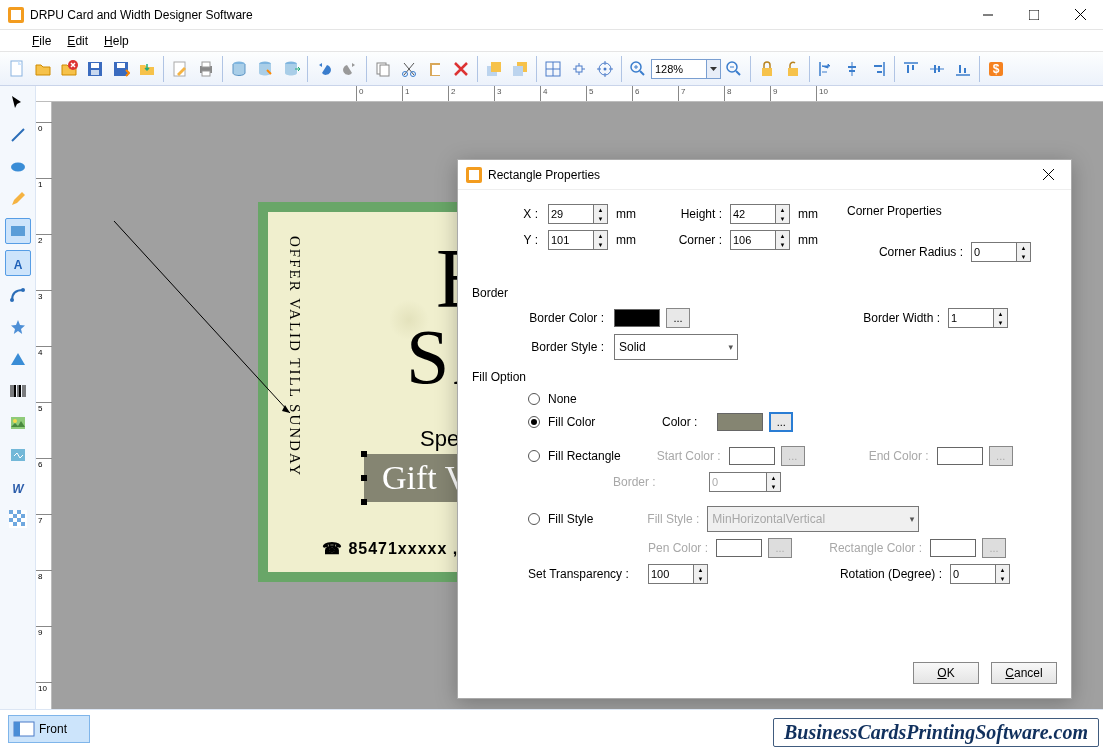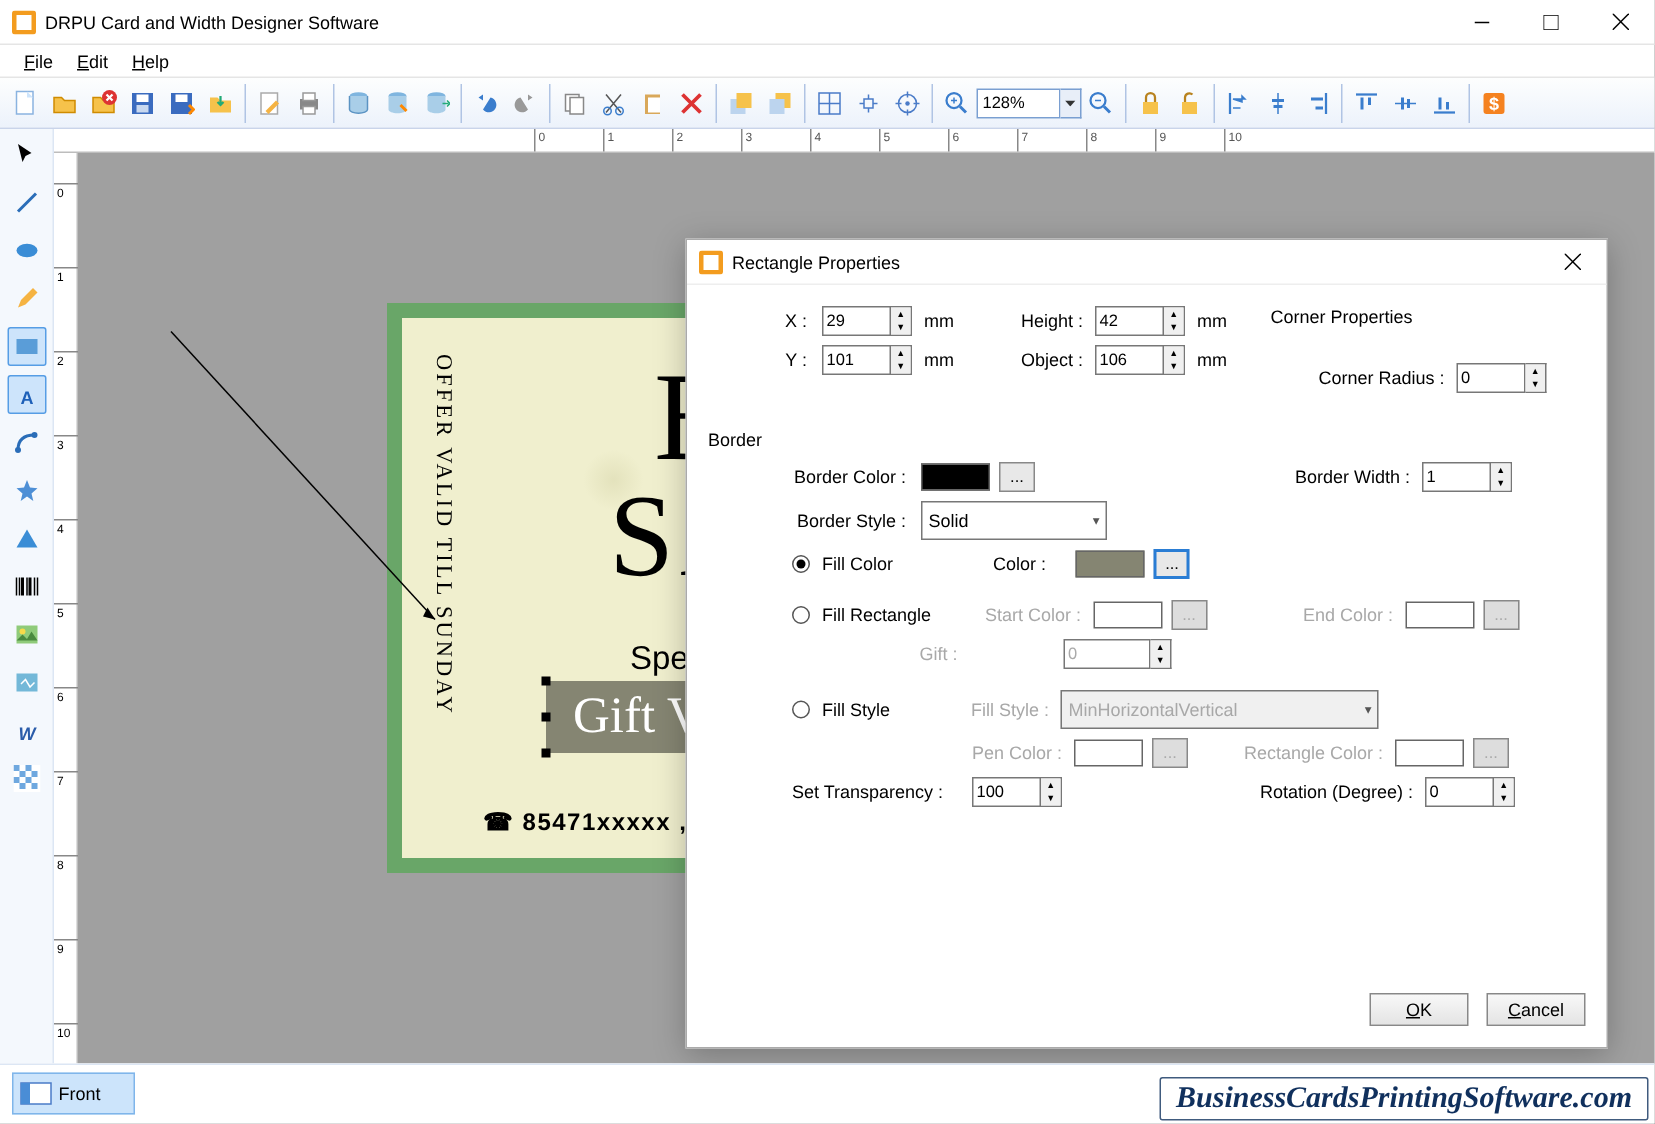--- a/index.html
+++ b/index.html
@@ -4,21 +4,21 @@
 <style>
 *{box-sizing:border-box;margin:0;padding:0;font-family:"Segoe UI",Tahoma,sans-serif;font-size:12px;-webkit-user-select:none;user-select:none}
 body{background:#fff;width:1103px;height:749px;position:relative;overflow:hidden}
 
 .titlebar{height:30px;background:#fff;display:flex;align-items:center;padding-left:8px;border-bottom:1px solid #e5e5e5}
 .titlebar-icon{width:16px;height:16px;margin-right:6px;display:inline-block}
 .titlebar-title{color:#000;font-size:12px}
 .titlebar-btns{margin-left:auto;display:flex}
 .titlebar-btn{width:46px;height:30px;display:flex;align-items:center;justify-content:center}
 
-.menubar{height:22px;border-bottom:1px solid #e5e5e5;display:flex;align-items:center;padding-left:8px}
+.menubar{height:22px;border-bottom:1px solid #e5e5e5;display:flex;align-items:center;padding-left:24px}
 .menu-item{padding:2px 8px;cursor:default}
 .menu-item u{text-decoration:underline}
 
 .toolbar{height:34px;border-bottom:1px solid #c9d4ea;background:linear-gradient(#fdfefe,#ecf2fb);display:flex;align-items:center;padding:0 4px}
 .tbtn{width:24px;height:24px;margin:0 1px;display:flex;align-items:center;justify-content:center;border:1px solid transparent;border-radius:2px}
 .tbtn svg,.tbtn span{pointer-events:none}
 .tsep{width:1px;height:26px;background:#b0c4e4;margin:0 3px}
 .zoom-box{width:56px;height:20px;border:1px solid #7a9fd1;background:#fff;font-size:11px;padding:0 3px;display:flex;align-items:center}
 .zoom-dd{width:14px;height:20px;border:1px solid #7a9fd1;border-left:none;background:#e8eef8;display:flex;align-items:center;justify-content:center}
 
@@ -548,21 +548,21 @@
           </div>
           <div class="row">
             <span class="lbl" style="width:22px">Y :</span>
             <span style="width:10px"></span>
             <input class="inp" value="101" style="">
               <div class="spin">
                 <div>▲</div>
                 <div>▼</div>
               </div>
             <span class="unit">mm</span>
-            <span class="lbl" style="width:64px;margin-left:22px">Object :</span>
+            <span class="lbl" style="width:64px;margin-left:22px">Corner :</span>
             <span style="width:8px"></span>
             <input class="inp" value="106" style="">
               <div class="spin">
                 <div>▲</div>
                 <div>▼</div>
               </div>
             <span class="unit">mm</span>
           </div>
         </div>
       </div>
@@ -598,21 +598,26 @@
       <div class="row">
         <span class="lbl" style="width:88px">Border Style :</span>
         <span style="width:10px"></span>
         <div class="sel-box">
             <span>Solid</span>
             <span class="sel-arrow">▾</span>
           </div>
       </div>
     </div>
 
+    <div class="section-label" style="margin-top:10px">Fill Option</div>
     <div style="padding-left:56px">
+      <div class="row">
+          <span class="radio"></span>
+          <span>None</span>
+        </div>
       <div class="row">
         <span class="radio checked"></span>
           <span>Fill Color</span>
         <span class="lbl" style="width:102px">Color :</span>
         <span style="width:20px"></span>
         <div class="swatch" style="background:#858572"></div>
         <div class="dots-btn active">...</div>
       </div>
       <div class="row" style="margin-top:14px">
         <span class="radio"></span>
@@ -621,21 +626,21 @@
         <span style="width:8px"></span>
         <div class="swatch" style="background:#fff"></div>
         <div class="dots-btn" style="background:#ddd;color:#aaa">...</div>
         <span class="lbl disabled" style="width:124px">End Color :</span>
         <span style="width:8px"></span>
         <div class="swatch" style="background:#fff"></div>
         <div class="dots-btn" style="background:#ddd;color:#aaa">...</div>
       </div>
       <div class="row">
         <span style="width:85px"></span>
-        <span class="lbl disabled" style="width:96px;text-align:left">Gift :</span>
+        <span class="lbl disabled" style="width:96px;text-align:left">Border :</span>
         <input class="inp disabled" style="color: rgb(170, 170, 170); width: 58px;" value="0">
           <div class="spin">
             <div>▲</div>
             <div>▼</div>
           </div>
       </div>
       <div class="row" style="margin-top:14px">
         <span class="radio"></span>
           <span>Fill Style</span>
         <span class="lbl disabled" style="width:106px">Fill Style :</span>

